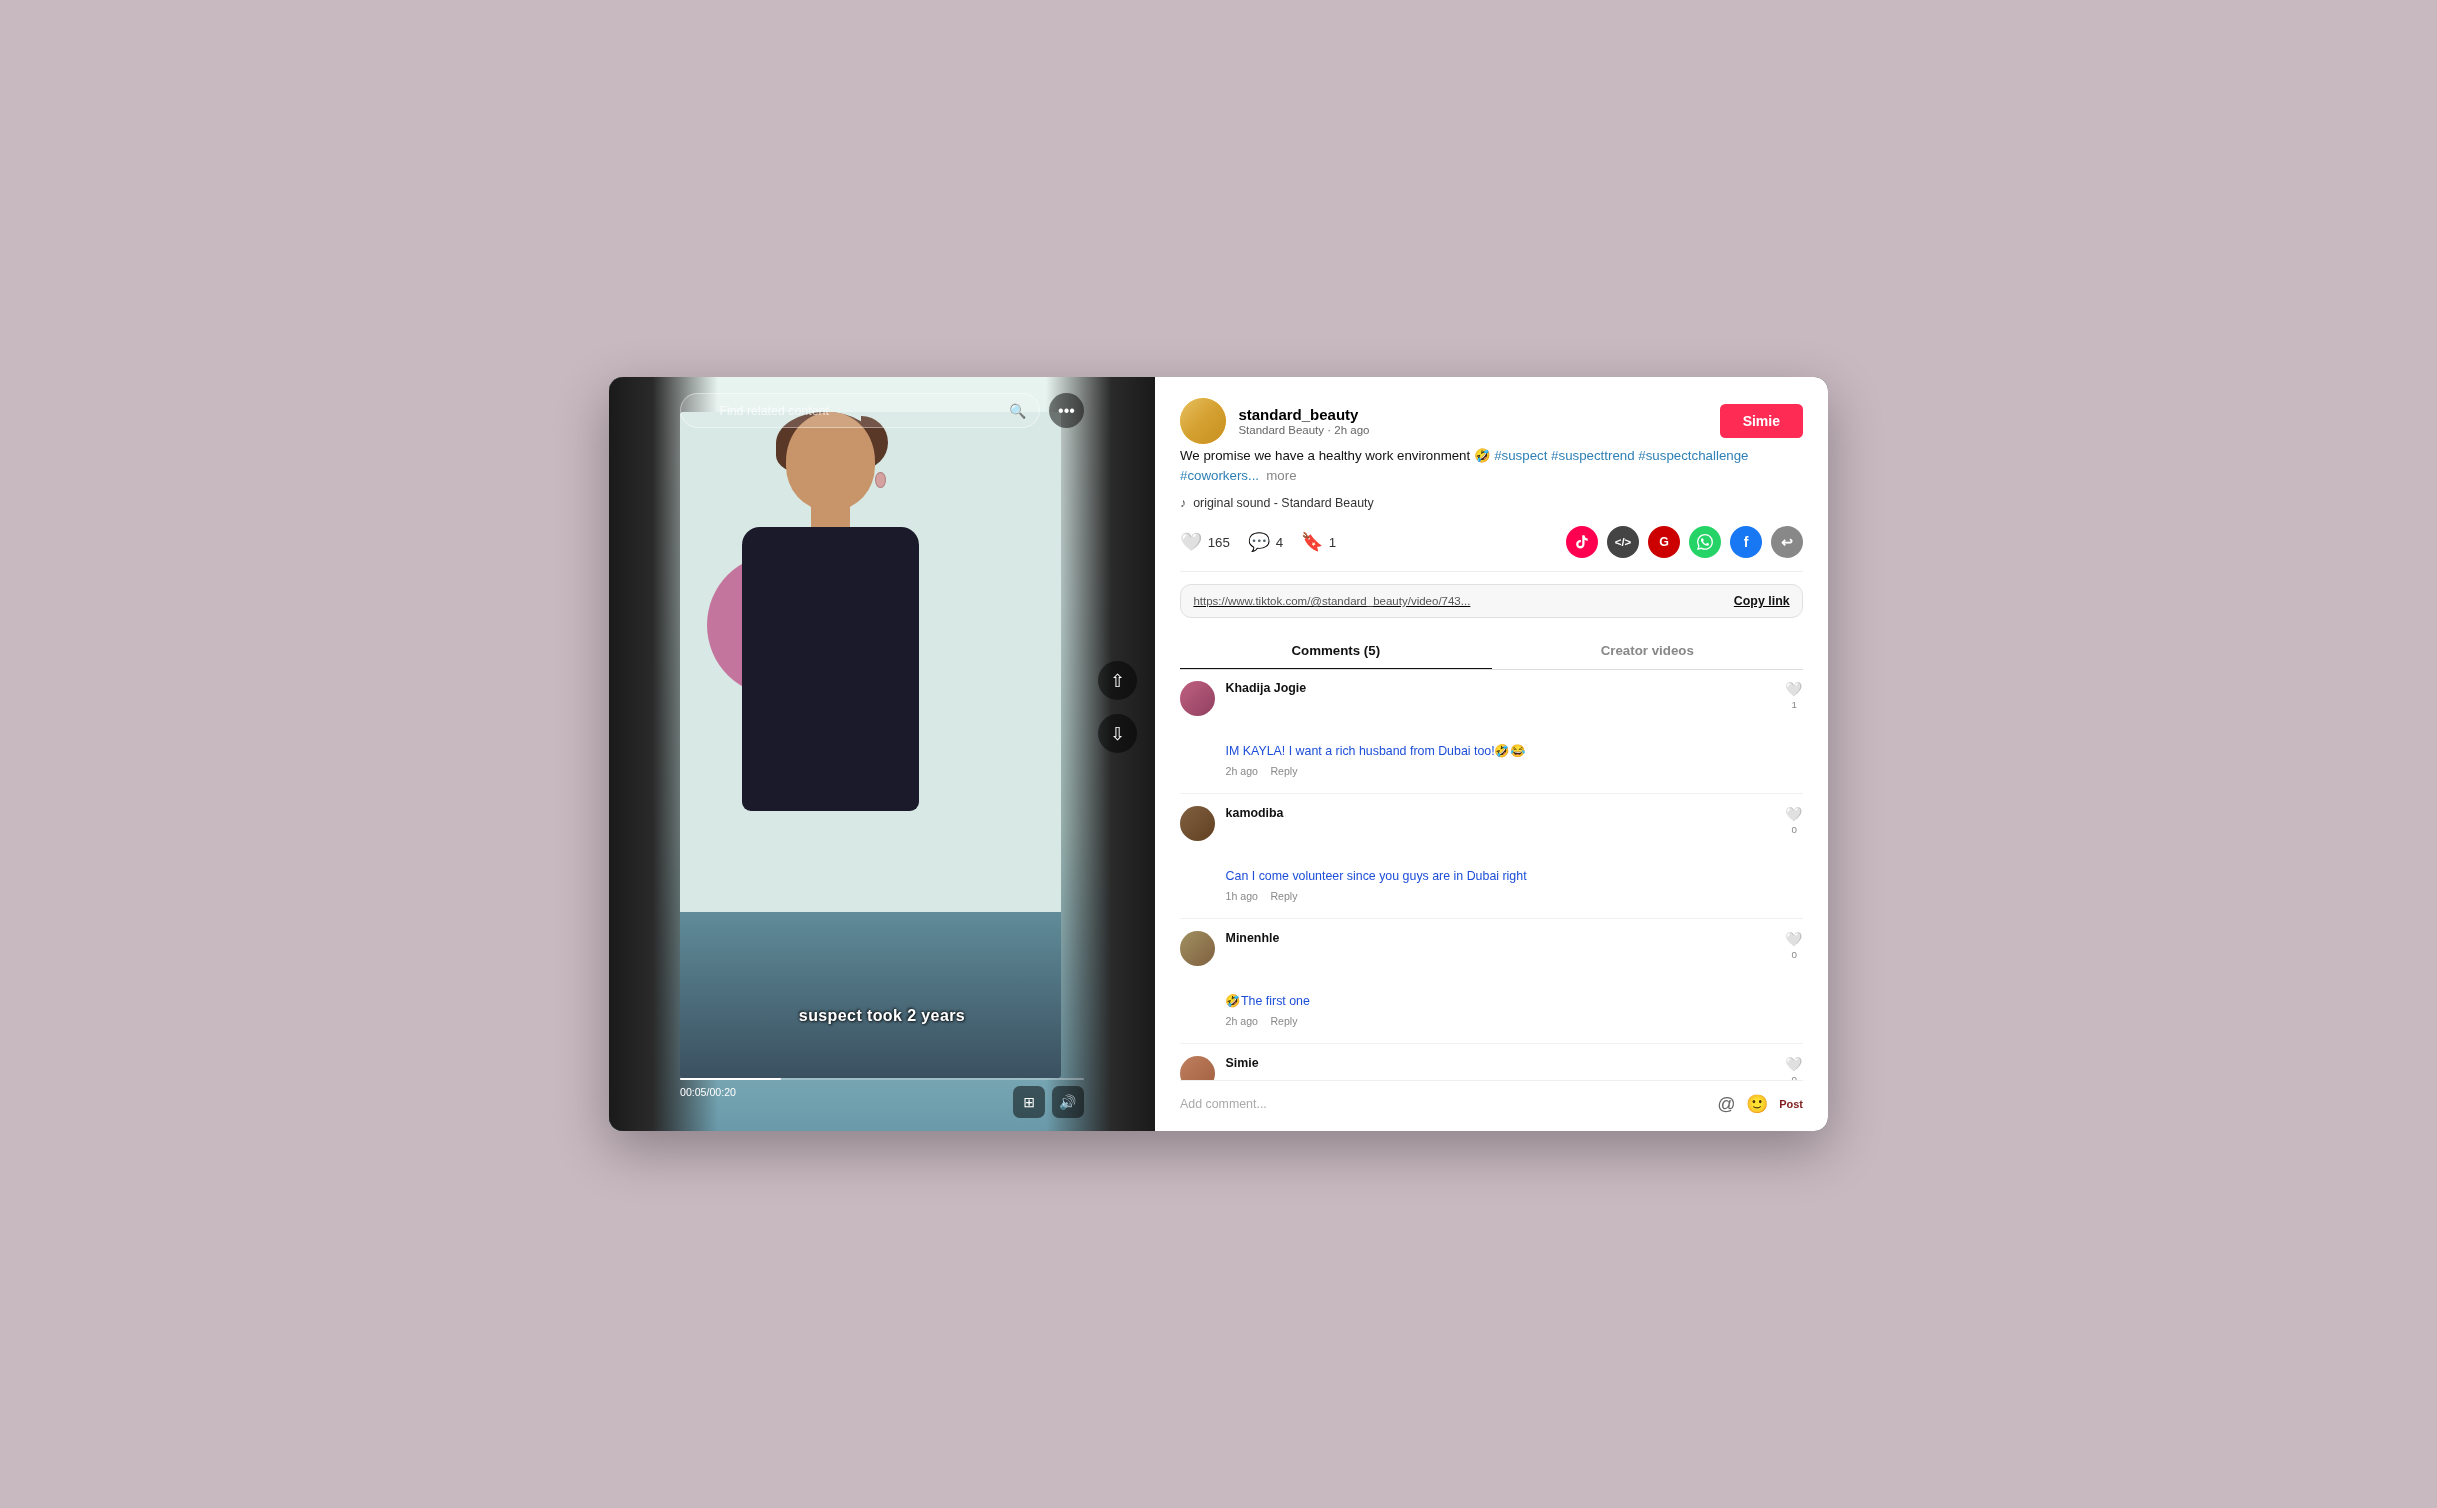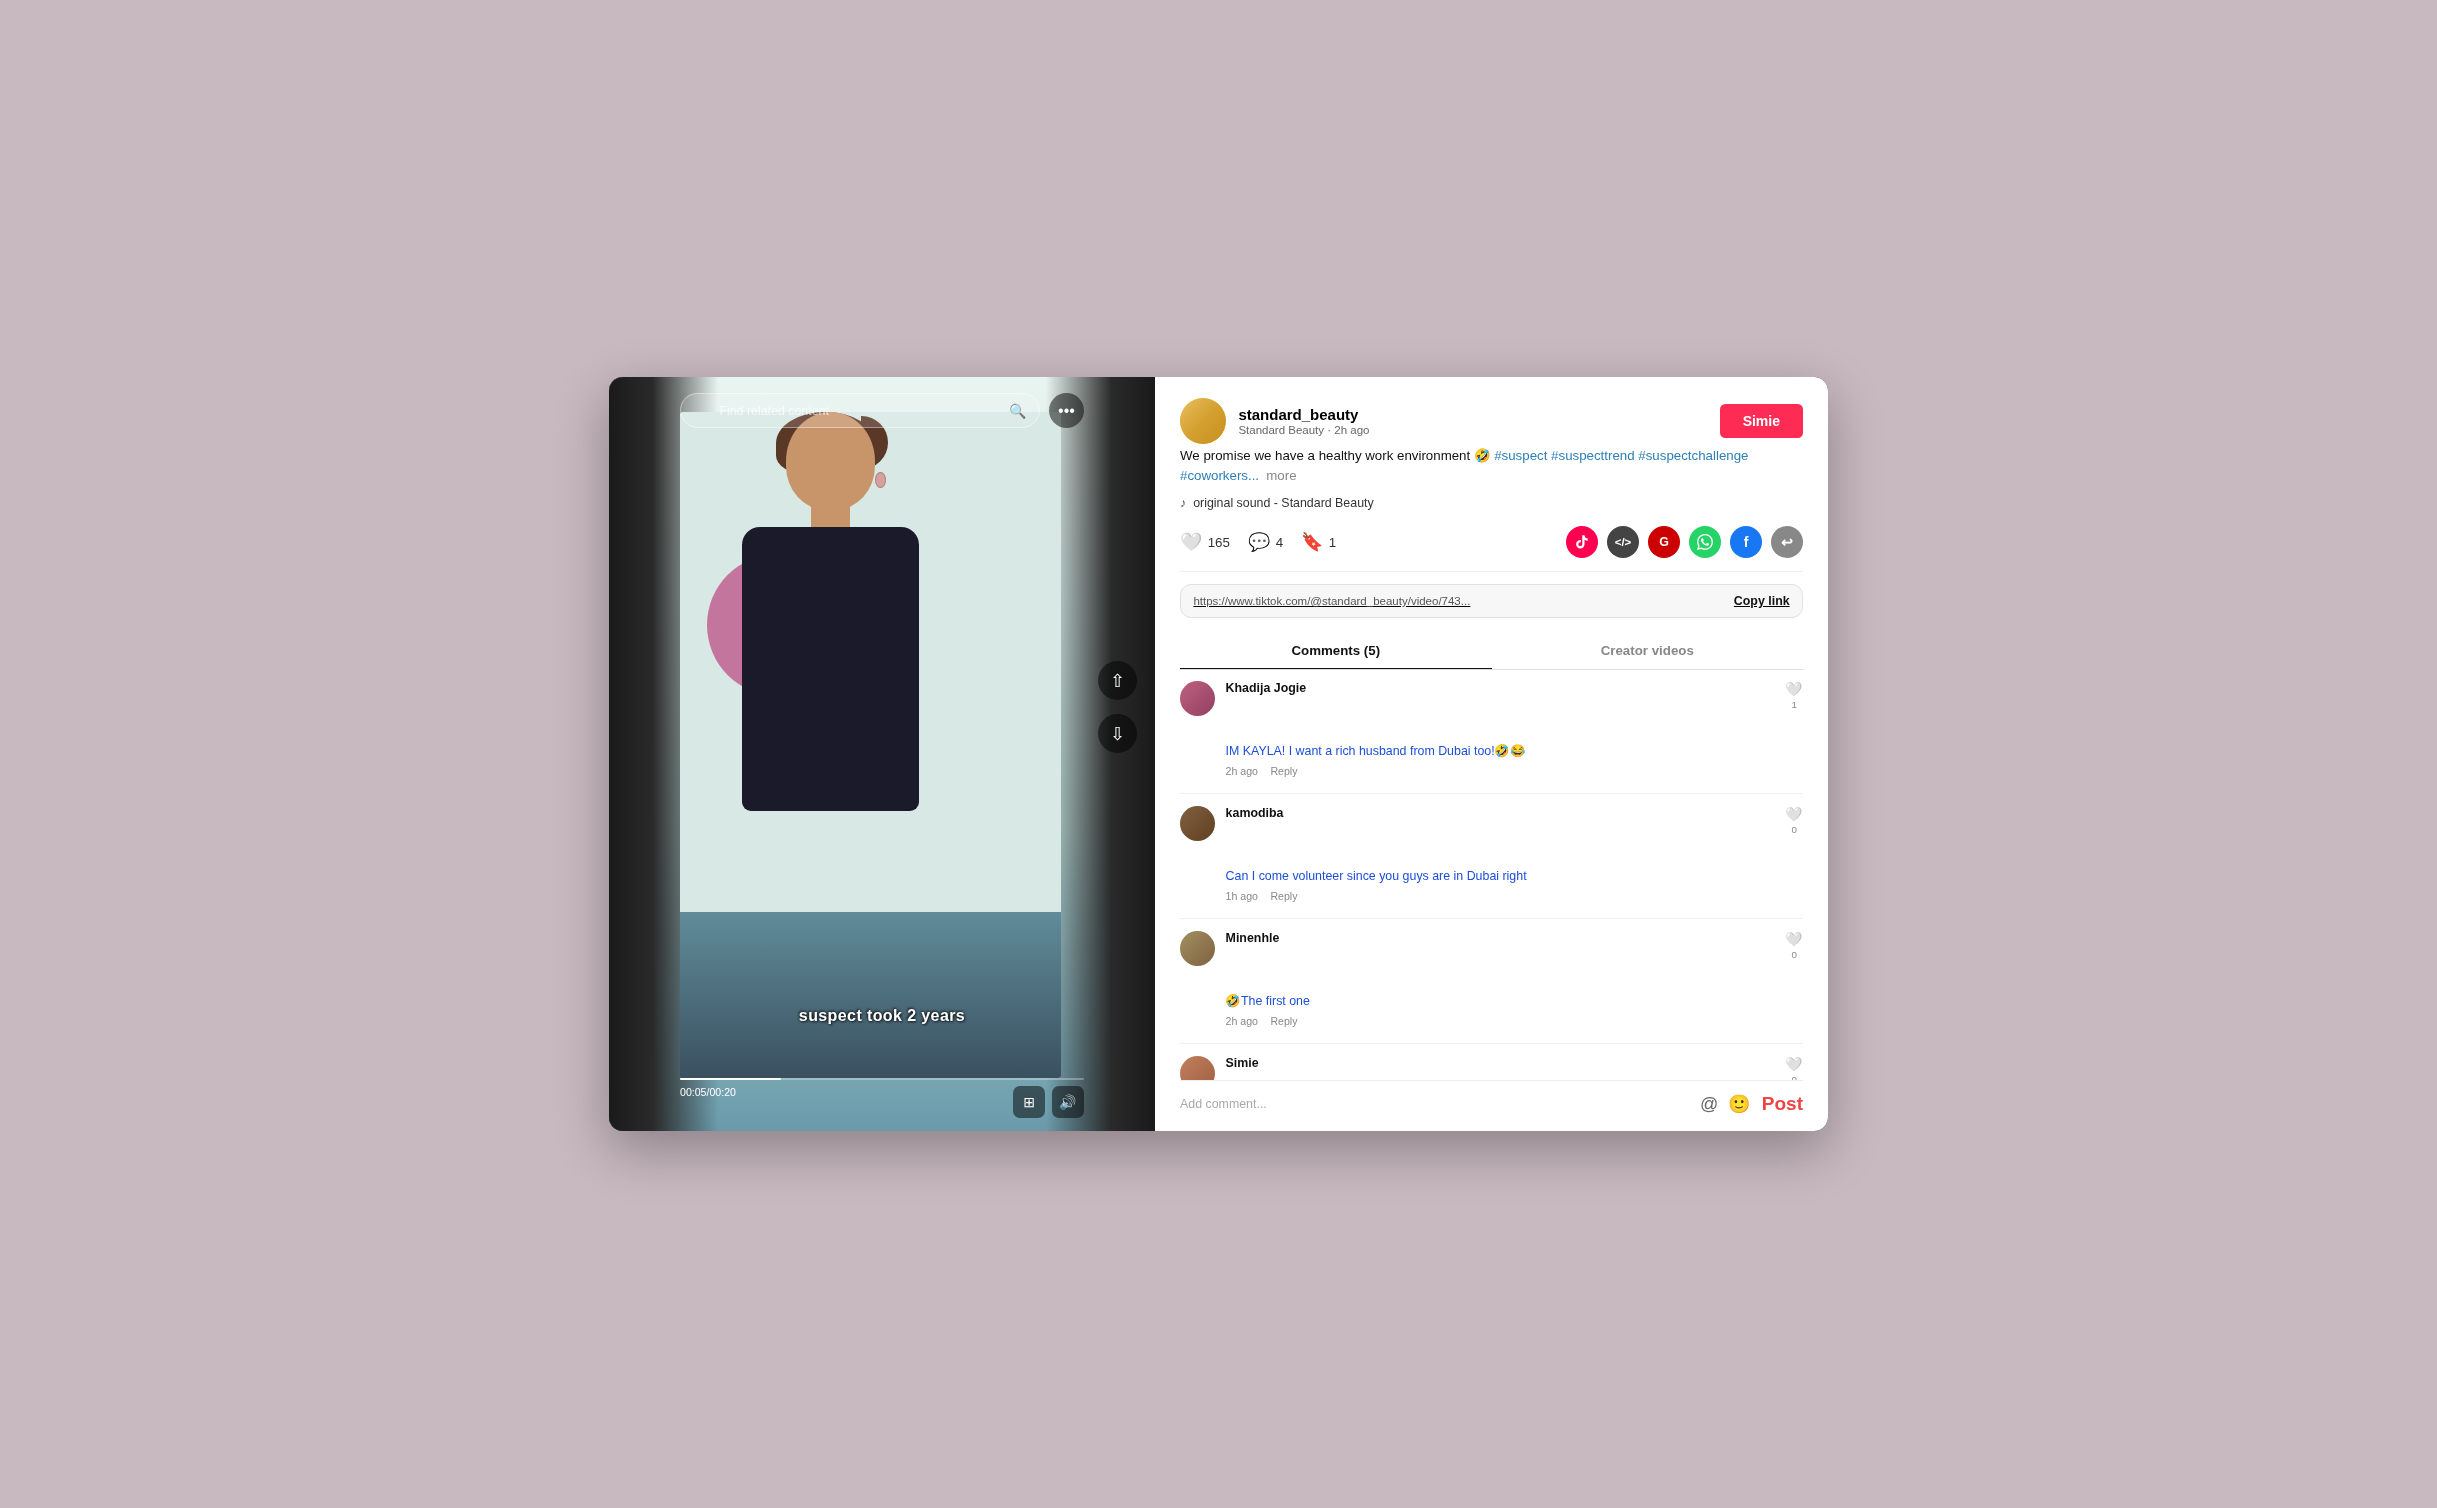--- a/index.html
+++ b/index.html
@@ -495,22 +495,22 @@
     .comment-action-btn {
       background: none;
       border: none;
       font-size: 18px;
       color: #666;
       cursor: pointer;
     }
     .post-btn {
       background: none;
       border: none;
-      color: #ef4444;
-      font-size: 19px;
+      color: #7f1d1d;
+      font-size: 11px;
       font-weight: 600;
       cursor: pointer;
     }
     
     .ca1 { background: linear-gradient(135deg, #c06080, #904060); }
     .ca2 { background: linear-gradient(135deg, #806040, #604020); }
     .ca3 { background: linear-gradient(135deg, #a09060, #806040); }
     .ca4 { background: linear-gradient(135deg, #c08060, #a06040); }
     
     .comment-divider { height: 0.9px; background: #f0f0f0; margin-bottom: 12.4px; }

